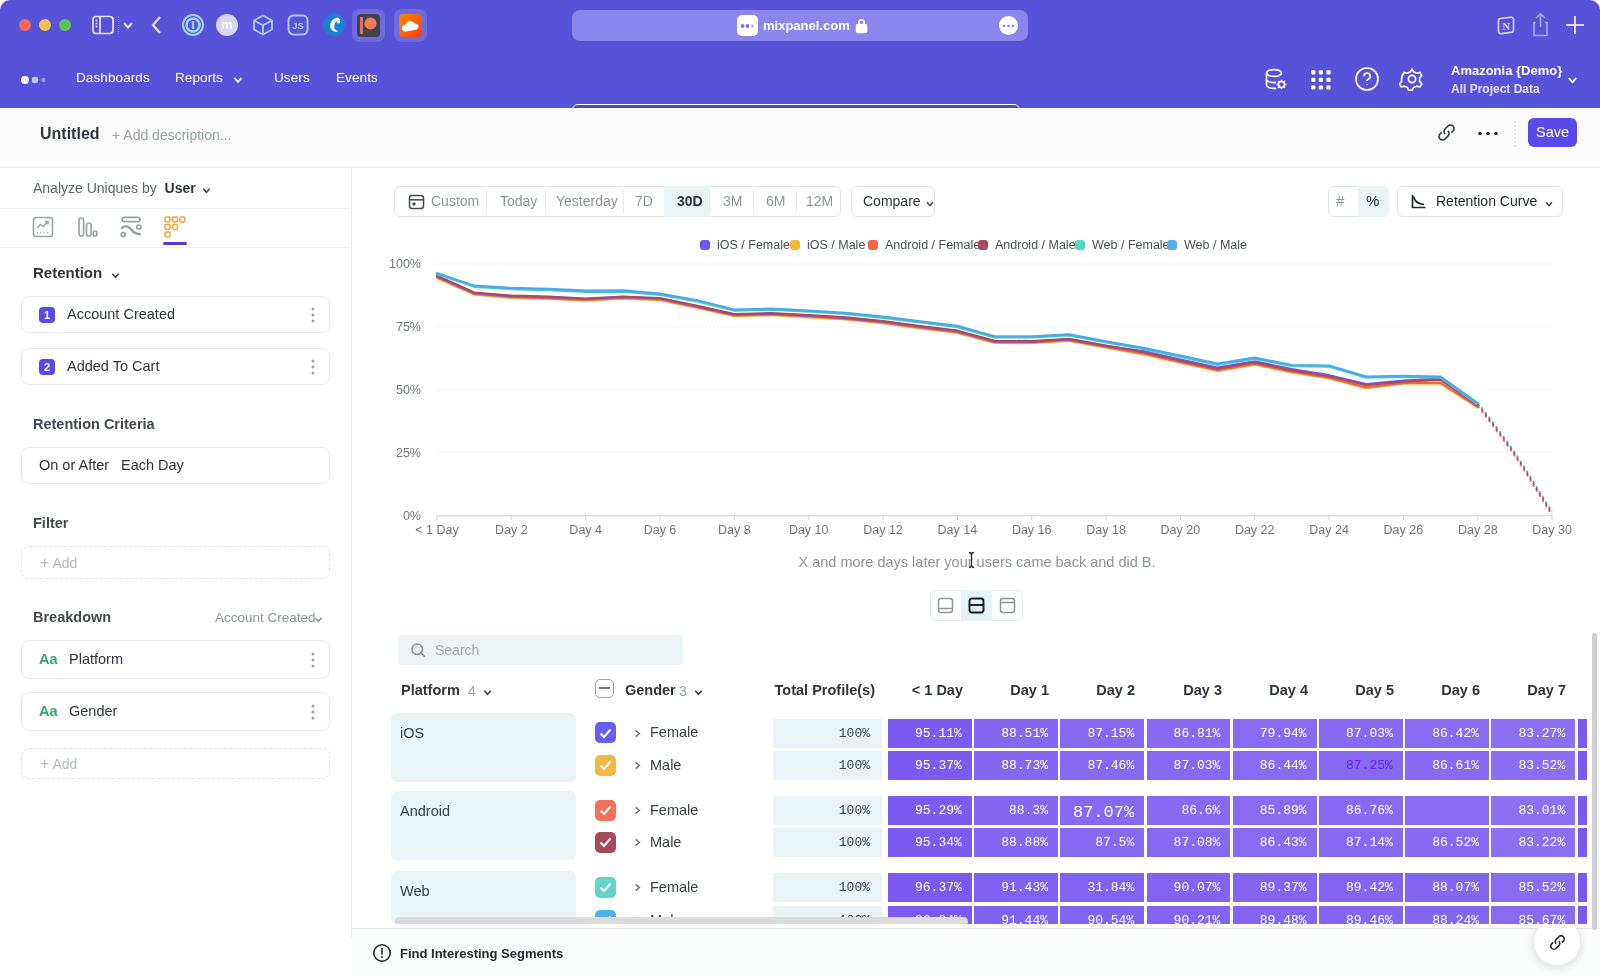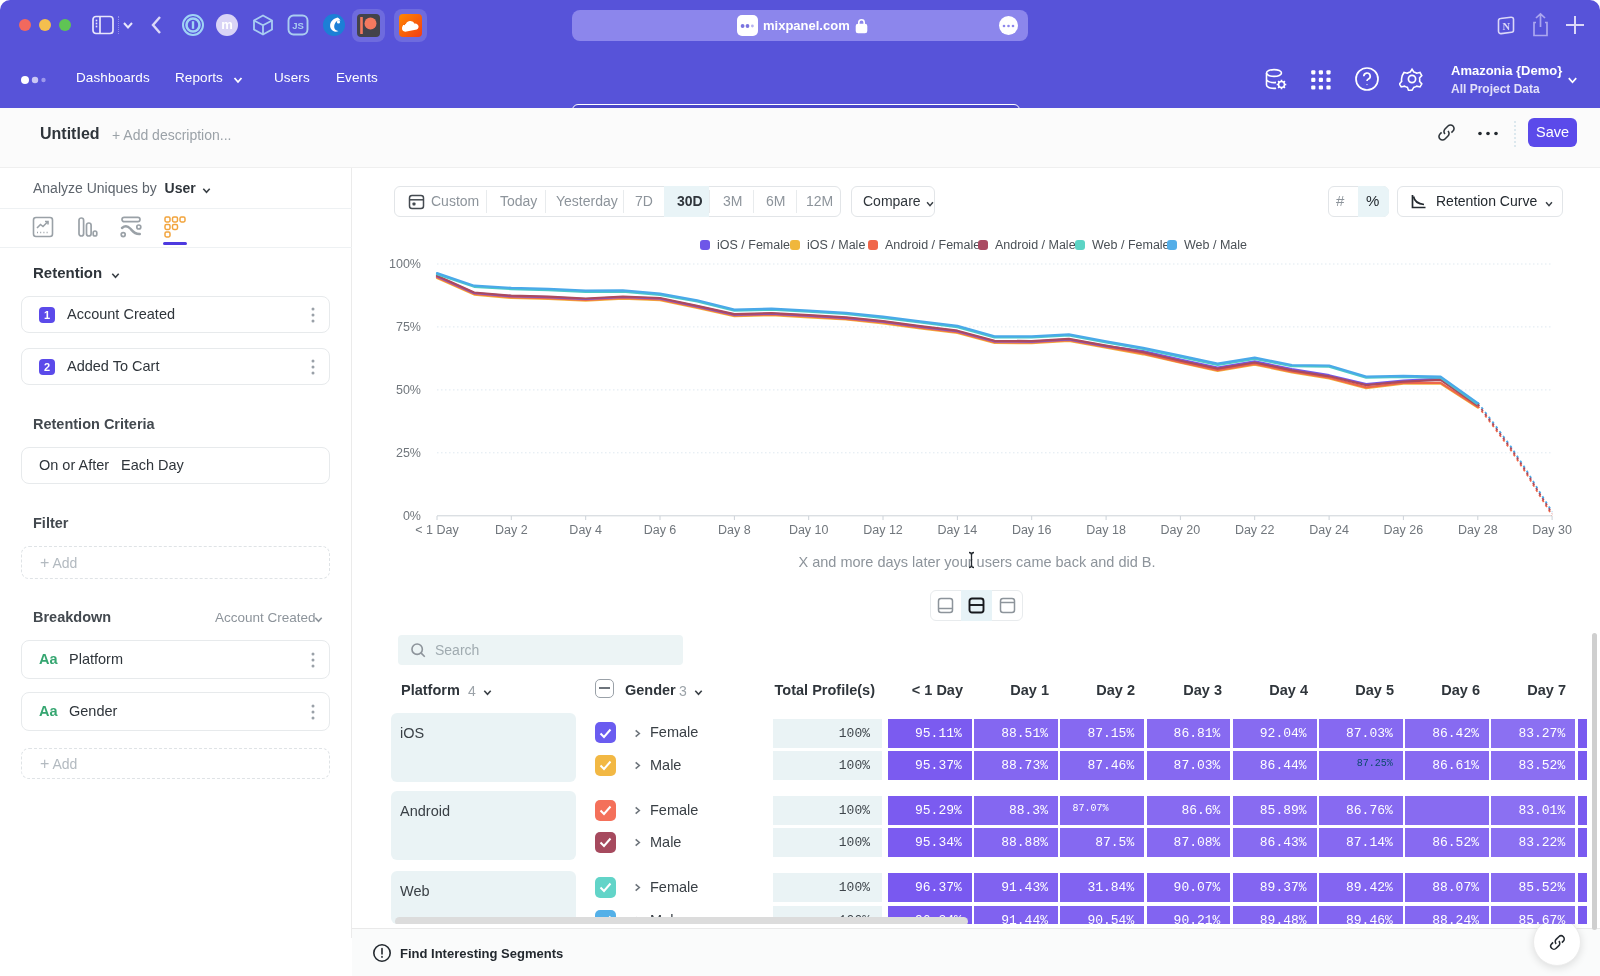--- a/index.html
+++ b/index.html
@@ -485,21 +485,21 @@
 <div class="abs mono" style="left:421px;top:96px;width:97px;text-align:right;font-size:13px;color:#3f464c;">100%</div>
 <div class="abs" style="left:536.0px;top:88.5px;width:83.8px;height:29px;background:rgba(116,83,239,0.951);"></div>
 <div class="abs mono" style="left:536.0px;top:96px;width:73.8px;text-align:right;font-size:13px;color:#fff;">95.11%</div>
 <div class="abs" style="left:622.2px;top:88.5px;width:83.8px;height:29px;background:rgba(116,83,239,0.885);"></div>
 <div class="abs mono" style="left:622.2px;top:96px;width:73.8px;text-align:right;font-size:13px;color:#fff;">88.51%</div>
 <div class="abs" style="left:708.4px;top:88.5px;width:83.8px;height:29px;background:rgba(116,83,239,0.872);"></div>
 <div class="abs mono" style="left:708.4px;top:96px;width:73.8px;text-align:right;font-size:13px;color:#fff;">87.15%</div>
 <div class="abs" style="left:794.6px;top:88.5px;width:83.8px;height:29px;background:rgba(116,83,239,0.868);"></div>
 <div class="abs mono" style="left:794.6px;top:96px;width:73.8px;text-align:right;font-size:13px;color:#fff;">86.81%</div>
 <div class="abs" style="left:880.8px;top:88.5px;width:83.8px;height:29px;background:rgba(116,83,239,0.862);"></div>
-<div class="abs mono" style="left:880.8px;top:96px;width:73.8px;text-align:right;font-size:13px;color:#fff;">92.04%</div>
+<div class="abs mono" style="left:880.8px;top:96px;width:73.8px;text-align:right;font-size:13px;color:#fff;">79.94%</div>
 <div class="abs" style="left:967.0px;top:88.5px;width:83.8px;height:29px;background:rgba(116,83,239,0.870);"></div>
 <div class="abs mono" style="left:967.0px;top:96px;width:73.8px;text-align:right;font-size:13px;color:#fff;">87.03%</div>
 <div class="abs" style="left:1053.2px;top:88.5px;width:83.8px;height:29px;background:rgba(116,83,239,0.864);"></div>
 <div class="abs mono" style="left:1053.2px;top:96px;width:73.8px;text-align:right;font-size:13px;color:#fff;">86.42%</div>
 <div class="abs" style="left:1139.4px;top:88.5px;width:83.8px;height:29px;background:rgba(116,83,239,0.833);"></div>
 <div class="abs mono" style="left:1139.4px;top:96px;width:73.8px;text-align:right;font-size:13px;color:#fff;">83.27%</div>
 <div class="abs" style="left:1225.6px;top:88.5px;width:9px;height:29px;background:rgba(116,83,239,0.96);"></div>
 <div class="abs" style="left:243px;top:125px;width:21px;height:21px;background:#f2b844;border-radius:5px;"></div>
 <svg class="abs" style="left:247px;top:130px" width="13" height="11" viewBox="0 0 13 11" fill="none" stroke="#fff" stroke-width="2">
         <polyline points="1.5,5.5 5,9 11.5,1.5"></polyline>
@@ -514,42 +514,42 @@
 <div class="abs mono" style="left:536.0px;top:128px;width:73.8px;text-align:right;font-size:13px;color:#fff;">95.37%</div>
 <div class="abs" style="left:622.2px;top:121.0px;width:83.8px;height:29px;background:rgba(116,83,239,0.887);"></div>
 <div class="abs mono" style="left:622.2px;top:128px;width:73.8px;text-align:right;font-size:13px;color:#fff;">88.73%</div>
 <div class="abs" style="left:708.4px;top:121.0px;width:83.8px;height:29px;background:rgba(116,83,239,0.875);"></div>
 <div class="abs mono" style="left:708.4px;top:128px;width:73.8px;text-align:right;font-size:13px;color:#fff;">87.46%</div>
 <div class="abs" style="left:794.6px;top:121.0px;width:83.8px;height:29px;background:rgba(116,83,239,0.870);"></div>
 <div class="abs mono" style="left:794.6px;top:128px;width:73.8px;text-align:right;font-size:13px;color:#fff;">87.03%</div>
 <div class="abs" style="left:880.8px;top:121.0px;width:83.8px;height:29px;background:rgba(116,83,239,0.864);"></div>
 <div class="abs mono" style="left:880.8px;top:128px;width:73.8px;text-align:right;font-size:13px;color:#fff;">86.44%</div>
 <div class="abs" style="left:967.0px;top:121.0px;width:83.8px;height:29px;background:rgba(116,83,239,0.873);"></div>
-<div class="abs mono" style="left:967.0px;top:128px;width:73.8px;text-align:right;font-size:10px;color:#0c4a6e;">87.25%</div>
+<div class="abs mono" style="left:967.0px;top:128px;width:73.8px;text-align:right;font-size:13px;color:#6d28d9;">87.25%</div>
 <div class="abs" style="left:1053.2px;top:121.0px;width:83.8px;height:29px;background:rgba(116,83,239,0.866);"></div>
 <div class="abs mono" style="left:1053.2px;top:128px;width:73.8px;text-align:right;font-size:13px;color:#fff;">86.61%</div>
 <div class="abs" style="left:1139.4px;top:121.0px;width:83.8px;height:29px;background:rgba(116,83,239,0.835);"></div>
 <div class="abs mono" style="left:1139.4px;top:128px;width:73.8px;text-align:right;font-size:13px;color:#fff;">83.52%</div>
 <div class="abs" style="left:1225.6px;top:121.0px;width:9px;height:29px;background:rgba(116,83,239,0.96);"></div>
 <div class="abs" style="left:243px;top:170px;width:21px;height:21px;background:#f4705a;border-radius:5px;"></div>
 <svg class="abs" style="left:247px;top:175px" width="13" height="11" viewBox="0 0 13 11" fill="none" stroke="#fff" stroke-width="2">
         <polyline points="1.5,5.5 5,9 11.5,1.5"></polyline>
       </svg>
 <svg class="abs" style="left:280px;top:175px" width="11" height="11" viewBox="0 0 12 12" fill="none" stroke="#6d747b" stroke-width="1.7">
         <polyline points="4,2.5 8,6 4,9.5"></polyline>
       </svg>
 <div class="abs" style="left:298px;top:172px;font-size:14.5px;color:#3a4046;">Female</div>
 <div class="abs" style="left:421px;top:165.7px;width:109px;height:29px;background:#eaf3f5;"></div>
 <div class="abs mono" style="left:421px;top:173px;width:97px;text-align:right;font-size:13px;color:#3f464c;">100%</div>
 <div class="abs" style="left:536.0px;top:165.7px;width:83.8px;height:29px;background:rgba(116,83,239,0.953);"></div>
 <div class="abs mono" style="left:536.0px;top:173px;width:73.8px;text-align:right;font-size:13px;color:#fff;">95.29%</div>
 <div class="abs" style="left:622.2px;top:165.7px;width:83.8px;height:29px;background:rgba(116,83,239,0.883);"></div>
 <div class="abs mono" style="left:622.2px;top:173px;width:73.8px;text-align:right;font-size:13px;color:#fff;">88.3%</div>
 <div class="abs" style="left:708.4px;top:165.7px;width:83.8px;height:29px;background:rgba(116,83,239,0.871);"></div>
-<div class="abs mono" style="left:708.4px;top:173px;width:73.8px;text-align:left;font-size:10px;color:#fff;margin-left:12px;">87.07%</div>
+<div class="abs mono" style="left:708.4px;top:173px;width:73.8px;text-align:right;font-size:17px;color:#fff;">87.07%</div>
 <div class="abs" style="left:794.6px;top:165.7px;width:83.8px;height:29px;background:rgba(116,83,239,0.866);"></div>
 <div class="abs mono" style="left:794.6px;top:173px;width:73.8px;text-align:right;font-size:13px;color:#fff;">86.6%</div>
 <div class="abs" style="left:880.8px;top:165.7px;width:83.8px;height:29px;background:rgba(116,83,239,0.859);"></div>
 <div class="abs mono" style="left:880.8px;top:173px;width:73.8px;text-align:right;font-size:13px;color:#fff;">85.89%</div>
 <div class="abs" style="left:967.0px;top:165.7px;width:83.8px;height:29px;background:rgba(116,83,239,0.868);"></div>
 <div class="abs mono" style="left:967.0px;top:173px;width:73.8px;text-align:right;font-size:13px;color:#fff;">86.76%</div>
 <div class="abs" style="left:1053.2px;top:165.7px;width:83.8px;height:29px;background:rgba(116,83,239,0.860);"></div>
 <div class="abs mono" style="left:1053.2px;top:173px;width:73.8px;text-align:center;font-size:13px;color:#fff;margin-top:24px;">86.01%</div>
 <div class="abs" style="left:1139.4px;top:165.7px;width:83.8px;height:29px;background:rgba(116,83,239,0.830);"></div>
 <div class="abs mono" style="left:1139.4px;top:173px;width:73.8px;text-align:right;font-size:13px;color:#fff;">83.01%</div>

